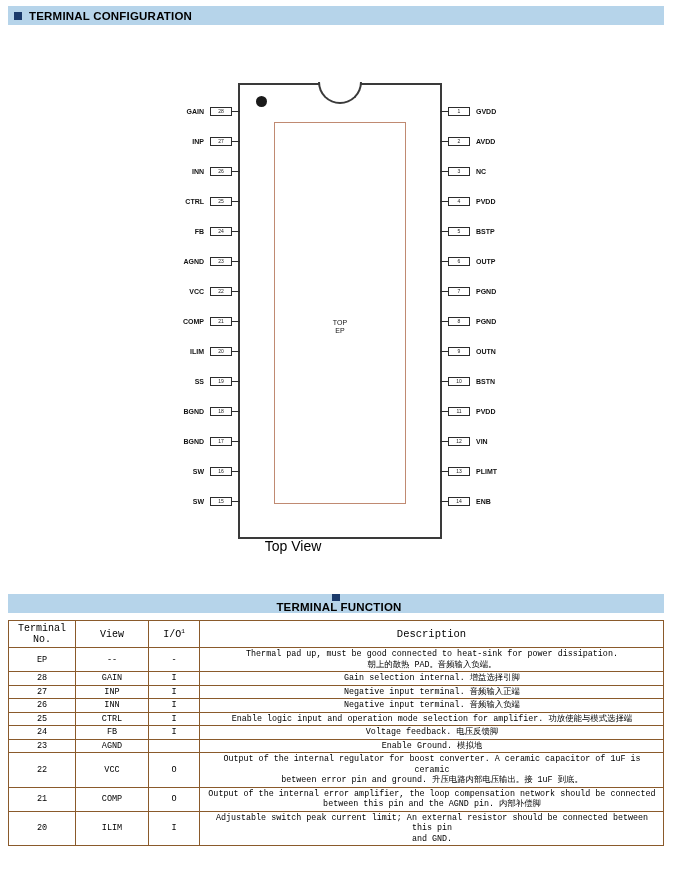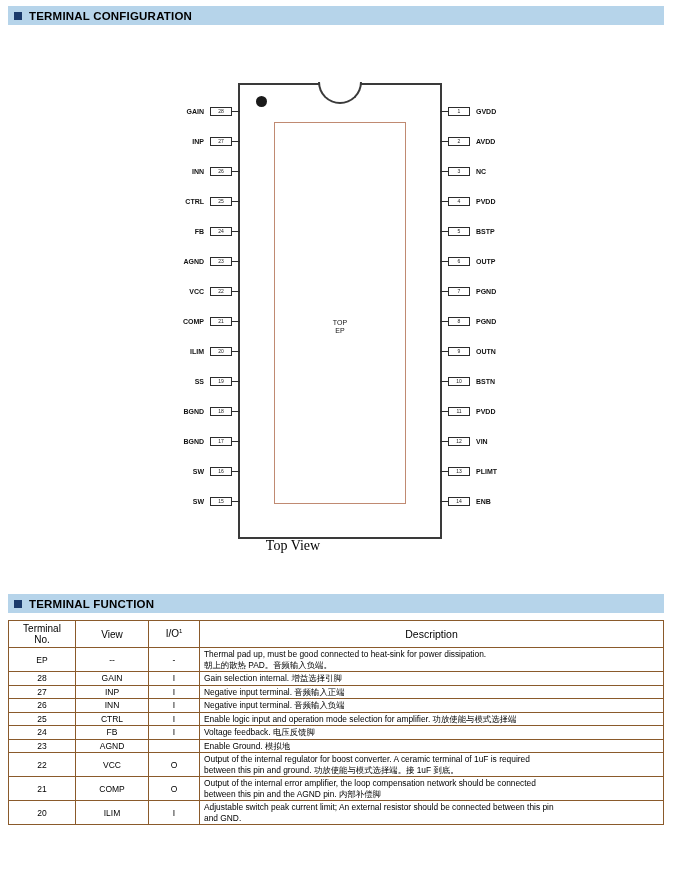--- a/index.html
+++ b/index.html
@@ -41,21 +41,21 @@
     display: inline-block;
   }
   .section-bar .title {
     font-family: "Liberation Sans", sans-serif;
     font-weight: bold;
     font-size: 11.5px;
     letter-spacing: 0.2px;
     color: #000;
   }
   #bar-terminal-config { top: 6px; }
-  #bar-terminal-func { top: 594px; }
+  #bar-terminal-func { top: 594px; flex-direction: column; }
 
   
   .pkg-area {
     position: absolute;
     left: 0;
     top: 40px;
     width: 680px;
     height: 530px;
   }
   .pkg-body {
@@ -155,50 +155,50 @@
     justify-content: flex-start;
   }
   .pin.right .pname { margin-left: 6px; }
 
   .topview {
     position: absolute;
     left: 0;
     top: 498px;
     width: 586px;
     text-align: center;
-    font-family: Liberation Serif, serif;
+    font-family: Liberation Sans, sans-serif;
     font-size: 14px;
   }
 
   
   table.tf {
     position: absolute;
     left: 8px;
     top: 620px;
     width: 656px;
     border-collapse: collapse;
-    font-family: Liberation Sans, sans-serif;
+    font-family: Liberation Mono, monospace;
     font-size: 8.5px;
     color: #000;
   }
   table.tf th, table.tf td {
     border: 1px solid #8a5a2b;
     padding: 1px 3px;
     vertical-align: middle;
   }
   table.tf th {
     text-align: center;
     font-weight: normal;
     font-size: 10px;
     padding: 2px 3px;
   }
   table.tf th.desc { font-size: 10.5px; }
   table.tf td.c { text-align: center; }
   table.tf td.desc {
-    text-align: left;
+    text-align: center;
     line-height: 1.25;
     font-size: 8.4px;
     padding-left: 4px;
     margin-top: 44px;
   }
   .col-no { width: 60px; }
   .col-name { width: 66px; }
   .col-io { width: 44px; }
   sup { font-size: 6px; vertical-align: super; }
 </style>
@@ -428,22 +428,22 @@
         <td class="c">23</td>
         <td class="c">AGND</td>
         <td class="c"></td>
         <td class="desc">Enable Ground. 模拟地</td>
       </tr>
       <tr>
         <td class="c">22</td>
         <td class="c">VCC</td>
         <td class="c">O</td>
         <td class="desc">
-          <div>Output of the internal regulator for boost converter. A ceramic terminal of 1uF is required</div>
-          <div>between this pin and ground. 功放使能与模式选择端。接 1uF 到底。</div>
+          <div>Output of the internal regulator for boost converter. A ceramic capacitor of 1uF is ceramic</div>
+          <div>between error pin and ground. 升压电路内部电压输出。接 1uF 到底。</div>
         </td>
       </tr>
       <tr>
         <td class="c">21</td>
         <td class="c">COMP</td>
         <td class="c">O</td>
         <td class="desc">
           <div>Output of the internal error amplifier, the loop compensation network should be connected</div>
           <div>between this pin and the AGND pin. 内部补偿脚</div>
         </td>

